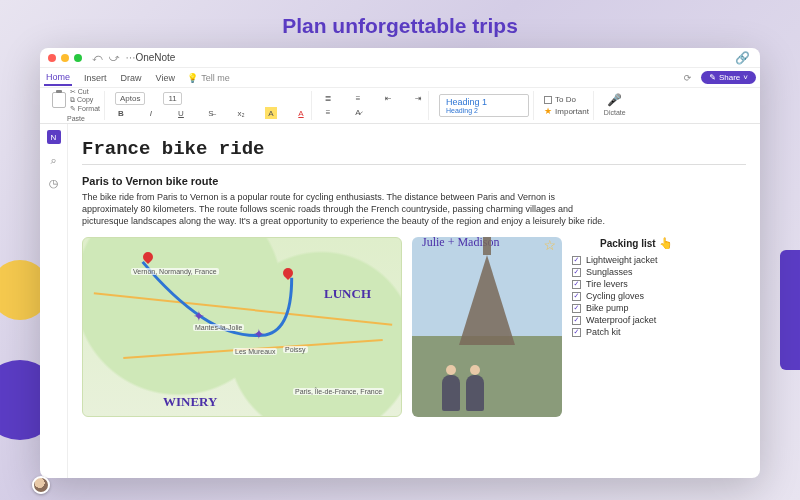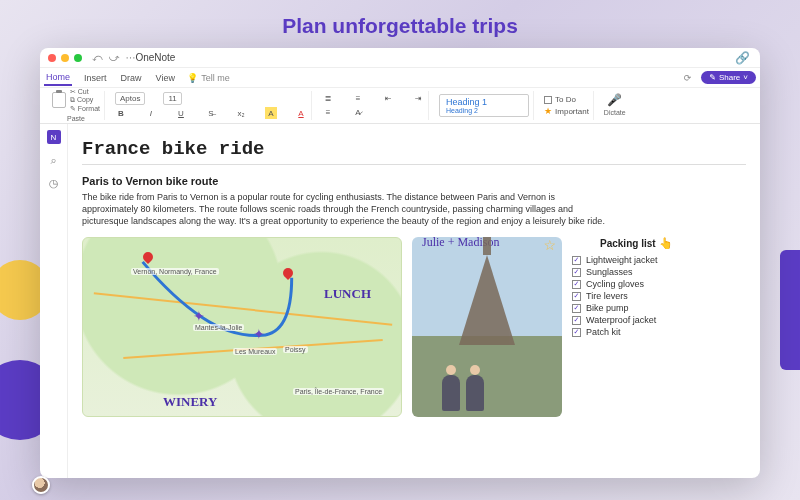--- a/index.html
+++ b/index.html
@@ -308,28 +308,28 @@
             <li>
               <span class="cb">✓</span>
               <span>Lightweight jacket</span>
             </li>
             <li>
               <span class="cb">✓</span>
               <span>Sunglasses</span>
             </li>
             <li>
               <span class="cb">✓</span>
+              <span>Tire levers</span>
+            </li>
+            <li>
+              <span class="cb">✓</span>
               <span>Cycling gloves</span>
             </li>
             <li>
               <span class="cb">✓</span>
-              <span>Tire levers</span>
-            </li>
-            <li>
-              <span class="cb">✓</span>
               <span>Bike pump</span>
             </li>
             <li>
               <span class="cb">✓</span>
               <span>Waterproof jacket</span>
             </li>
             <li>
               <span class="cb">✓</span>
               <span>Patch kit</span>
             </li>

